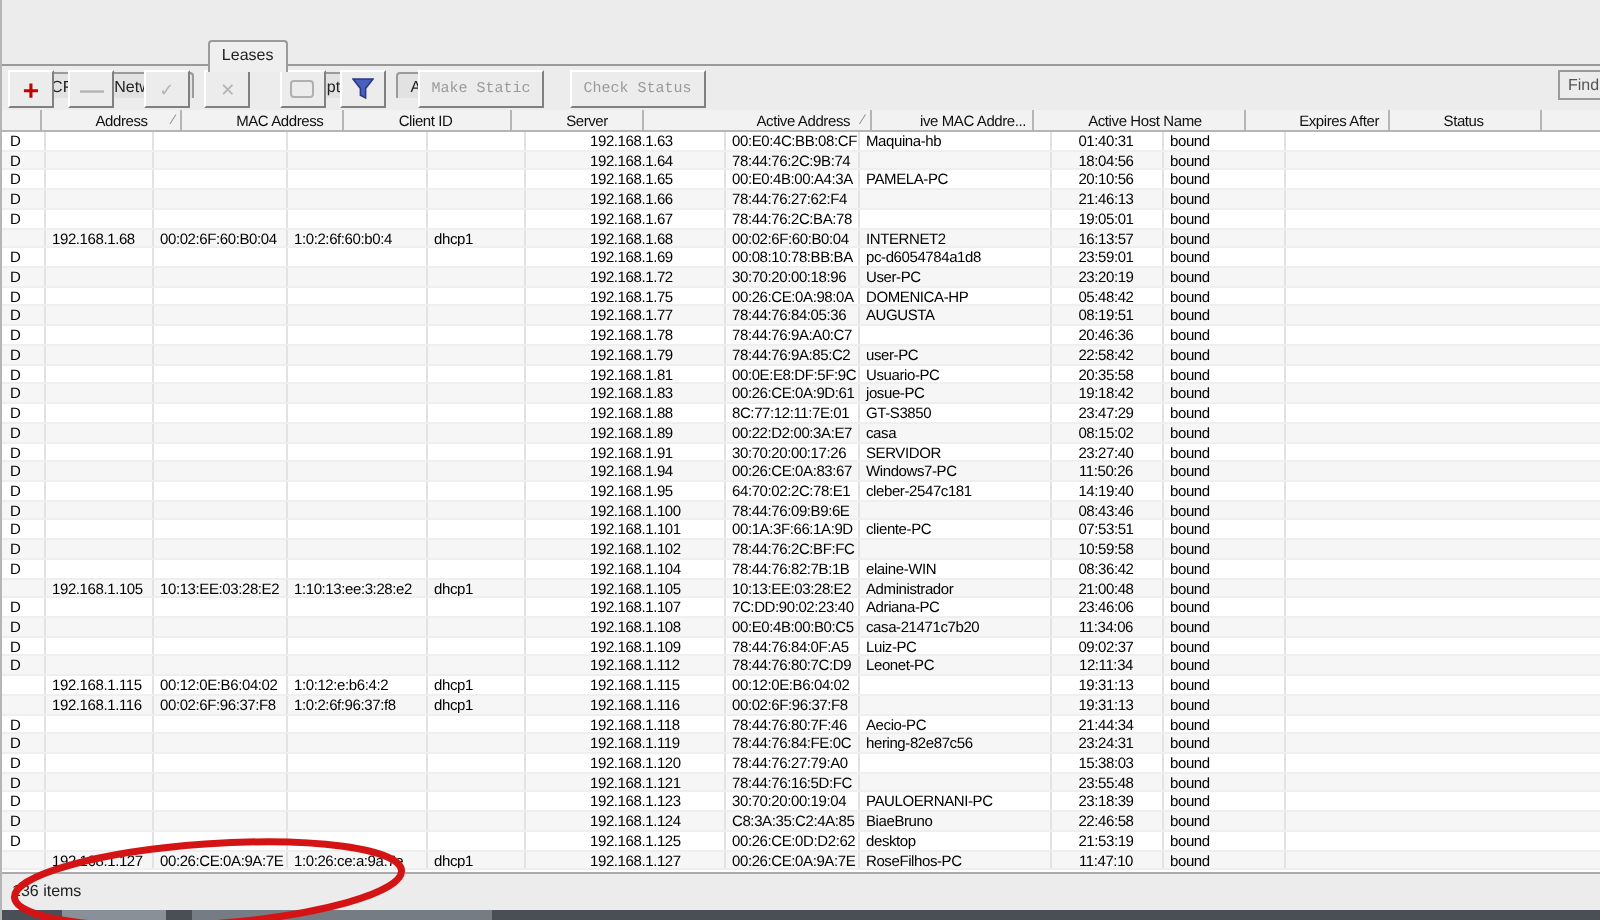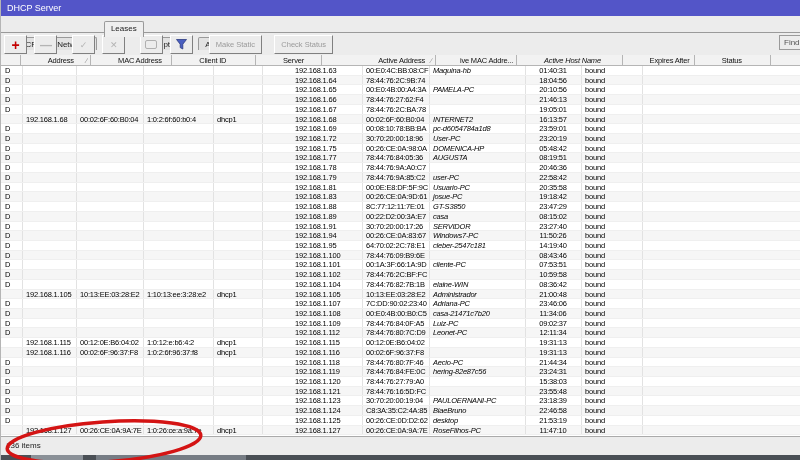--- a/index.html
+++ b/index.html
@@ -9,55 +9,52 @@
   .tabbar{position:absolute;top:16px;left:0;width:800px;height:17px;border-bottom:1px solid #9a9a9a;box-sizing:border-box;padding-left:6px;}
   .tab{display:inline-block;font-size:8px;color:#222;background:#e2e2e2;border:1px solid #9a9a9a;border-bottom:none;border-radius:2px 2px 0 0;padding:2px 6px 1px 6px;margin-right:2px;position:relative;top:17px;}
   .tab.active{background:#efefef;top:1px;padding-bottom:4px;z-index:3;}
   .toolbar{position:absolute;top:33px;left:0;width:800px;height:22px;padding:2px 0 0 3px;box-sizing:border-box;}
   .ibtn{display:inline-flex;align-items:center;justify-content:center;width:21px;height:17px;background:#ececec;border:1px solid;border-color:#ffffff #808080 #808080 #ffffff;margin-right:3px;font-size:11px;vertical-align:top;cursor:default;}
   .ibtn.gap{margin-left:7px;}
   .glyph-plus{color:#c40000;font-weight:bold;font-size:14px;line-height:12px;}
   .glyph-dis{color:#b4b4b4;font-size:9px;}
   .glyph-minus{color:#b4b4b4;font-size:12px;font-weight:bold;}
   .comment-shape{width:10px;height:7px;border:1px solid #b0b0b0;border-radius:2px;}
-  .btn{display:inline-flex;align-items:center;height:17px;background:#ececec;border:1px solid;border-color:#ffffff #808080 #808080 #ffffff;padding:0 6px;font-size:7.5px;color:#9a9a9a;margin-left:8px;vertical-align:top;}
+  .btn{display:inline-flex;align-items:center;height:17px;background:#ececec;border:1px solid;border-color:#ffffff #808080 #808080 #ffffff;padding:0 6px;font-size:7.5px;color:#9a9a9a;margin-left:8px;vertical-align:top;font-family:Liberation Mono, monospace;}
   .findbtn{position:absolute;left:778px;top:2px;width:38px;height:15px;background:#ececec;border:1px solid #9a9a9a;font-size:8px;color:#555;display:flex;align-items:center;padding-left:4px;box-sizing:border-box;}
   .tablewrap{position:absolute;top:55px;left:0;width:800px;height:381px;background:#fff;}
   .thead{display:flex;height:11px;background:#f2f2f2;border-bottom:1px solid #b5b5b5;box-sizing:border-box;gap:24px;}
   .hcell{box-sizing:border-box;border-right:1px solid #b5b5b5;font-size:7.5px;letter-spacing:-0.2px;color:#111;padding:0 3px;display:flex;justify-content:space-between;align-items:center;overflow:hidden;white-space:nowrap;}
   .sort{color:#888;margin-left:2px;font-size:7px;}
   .tbody{width:800px;}
   .tr{display:flex;height:9.73px;box-sizing:border-box;border-bottom:1px solid #efefef;background:#fff;}
   .tr.alt{background:#f6f6f6;}
   .cell{box-sizing:border-box;border-right:1px solid #e2e2e2;font-size:7.5px;letter-spacing:-0.2px;line-height:9px;color:#000;padding:0 3px;overflow:hidden;white-space:nowrap;}
   .c-flag{width:22px;padding-left:4px;}
   .c-addr{width:54px;}
   .c-mac{width:67px;}
   .c-cid{width:70px;}
   .c-srv{width:49px;}
   .c-aaddr{width:71px;margin-left:29px;}
   .c-amac{width:67px;justify-content:flex-end;}
-  .c-host{width:96px;font-style:italic;}
+  .c-host{width:96px;}
   .c-exp{width:56px;text-align:center;padding-right:4px;}
   .c-status{width:61px;}
   .c-fill{flex:1;border-right:none;}
   .statusbar{position:absolute;top:436px;left:0;width:800px;height:19px;background:#ececec;border-top:1px solid #aaa;font-size:8px;color:#222;line-height:18px;padding-left:5px;box-sizing:border-box;}
   .bottomstrip{position:absolute;top:455px;left:0;width:800px;height:5px;background:#4a4f55;}
   .bs-seg1{position:absolute;left:30px;top:0;width:52px;height:5px;background:#8a9097;}
   .bs-seg2{position:absolute;left:95px;top:0;width:150px;height:5px;background:#767c84;}
   .annot{position:absolute;left:0;top:415px;width:230px;height:46px;pointer-events:none;z-index:10;overflow:visible;}
 </style>
 </head>
 <body>
 
 <div class="win">
 
-  <div class="titlebar">
-    <span>DHCP Server</span>
-  </div>
 
   <div class="tabbar">
     <span class="tab">DHCP</span>
     <span class="tab">Networks</span>
     <span class="tab active">Leases</span>
     <span class="tab">Options</span>
     <span class="tab">Alerts</span>
   </div>
 
   <div class="toolbar">

